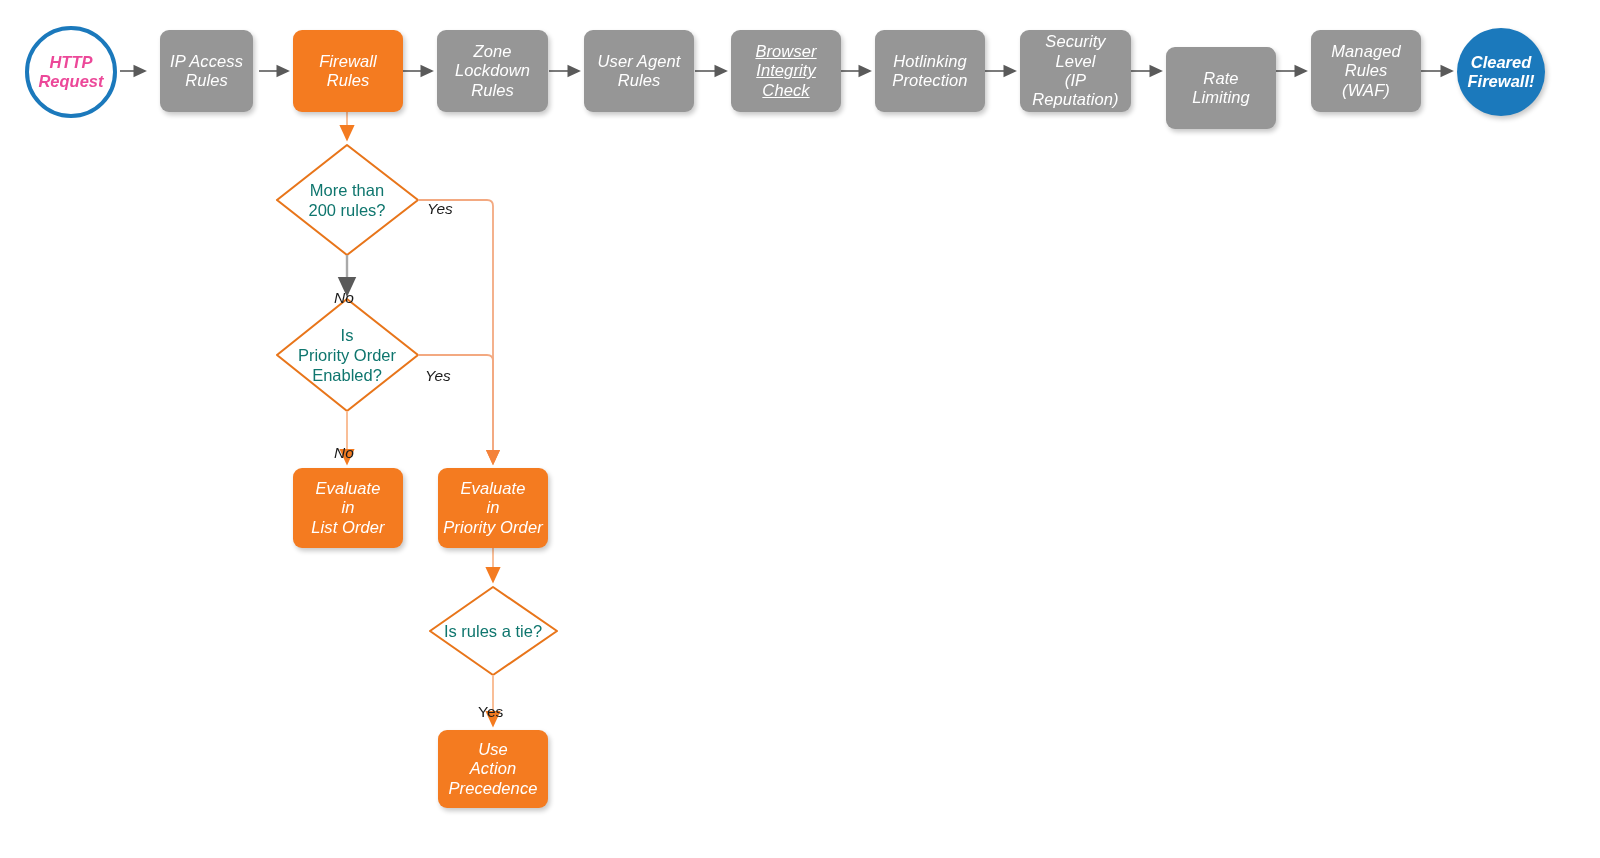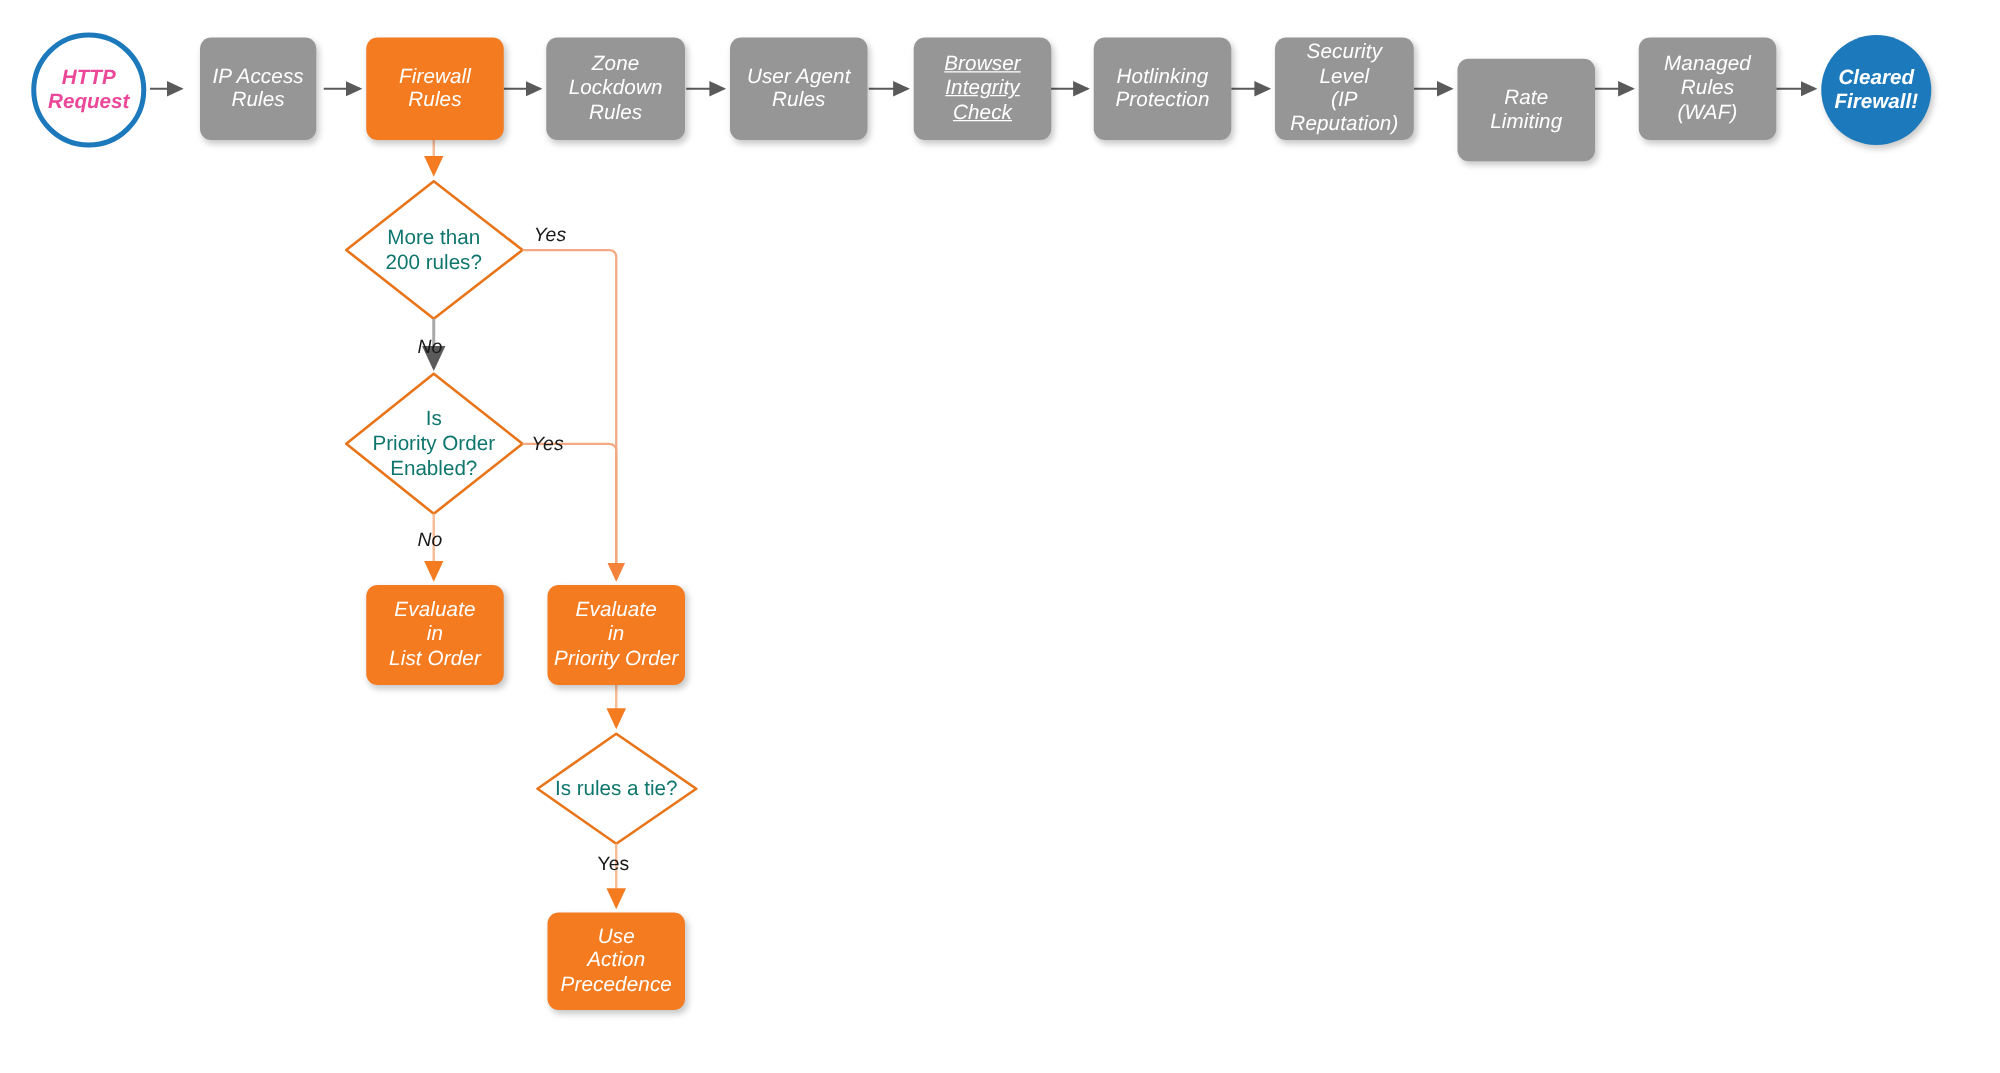--- a/index.html
+++ b/index.html
@@ -73,20 +73,21 @@
     font-size: 16.5px;
     line-height: 1.22;
     pointer-events: none;
   }
   .edge-label {
     position: absolute;
     font-size: 15.5px;
     font-style: italic;
     color: #1a1a1a;
     white-space: nowrap;
+    margin-top: 20px;
   }
   .edge-label.upright { font-style: normal; }
 </style>
 </head>
 <body>
 
 <div id="canvas">
 
   <svg id="wires" viewBox="0 0 1600 858">
     <defs>

